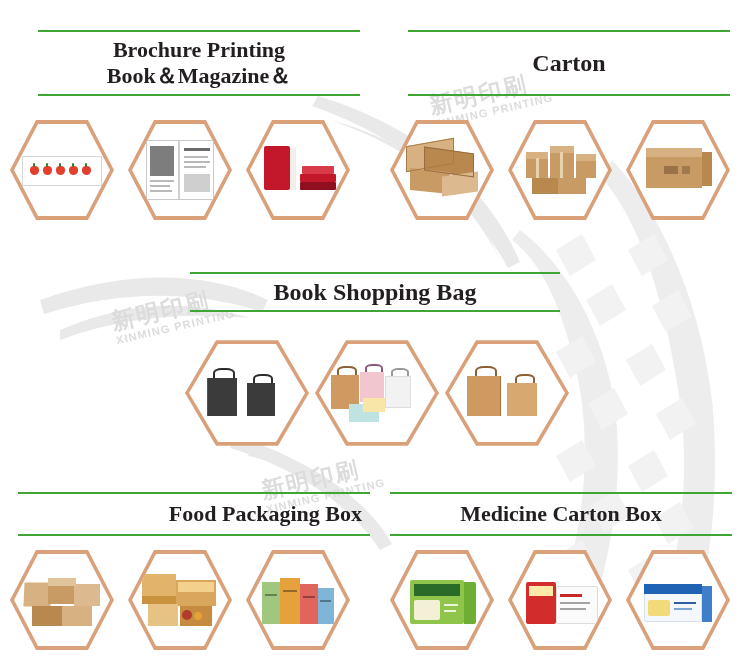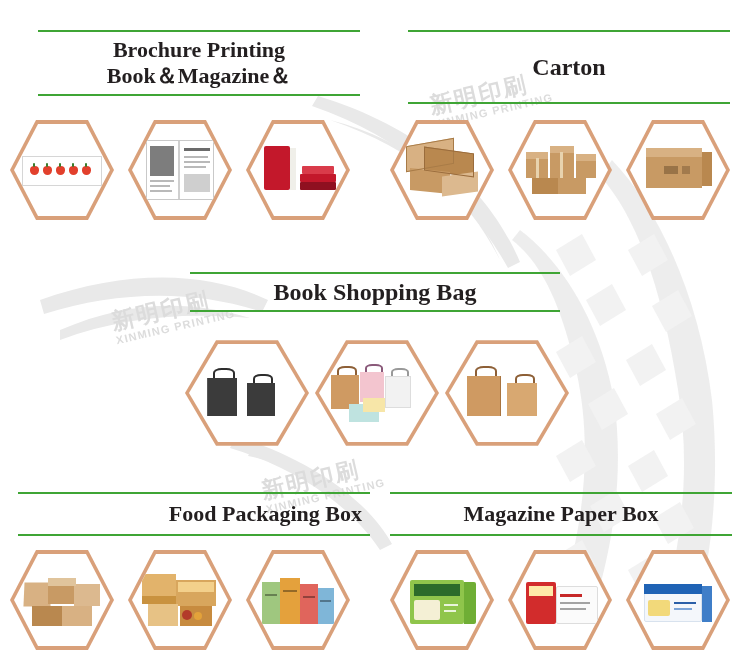--- a/index.html
+++ b/index.html
@@ -40,21 +40,21 @@
     display:flex;align-items:center;justify-content:center;
     text-align:center;
     color:#231f20;
     font-weight:bold;
     line-height:1.18;
     background:transparent;
   }
   .banner .txt{padding:0 8px;}
 
   #banner-book{left:38px;top:30px;width:322px;height:66px;font-size:22px;}
-  #banner-carton{left:408px;top:30px;width:322px;height:74px;font-size:24px;}
+  #banner-carton{left:408px;top:30px;width:322px;height:66px;font-size:24px;}
   #banner-bag{left:190px;top:272px;width:370px;height:40px;font-size:24px;}
   #banner-food{left:18px;top:492px;width:352px;height:44px;font-size:22px;justify-content:flex-end;}
   #banner-med{left:390px;top:492px;width:342px;height:44px;font-size:22px;}
 
   
   .hex{
     position:absolute;
     width:104px;height:104px;
     --clip: polygon(25% 2%, 75% 2%, 100% 50%, 75% 98%, 25% 98%, 0% 50%);
     clip-path:var(--clip);
@@ -331,21 +331,21 @@
         <div class="bx" style="left:68px;top:36px;width:16px;height:36px;background:#7fb6d8;"></div>
         <div class="tinytext" style="left:15px;top:42px;width:12px;"></div>
         <div class="tinytext" style="left:33px;top:38px;width:14px;"></div>
         <div class="tinytext" style="left:53px;top:44px;width:12px;"></div>
         <div class="tinytext" style="left:70px;top:48px;width:11px;"></div>
       </div>
     </div>
   </div>
 
   <div class="banner" id="banner-med">
-    <div class="txt">Magazine Paper Box</div>
+    <div class="txt">Medicine Carton Box</div>
   </div>
 
   <div class="hex" style="left:390px;top:548px;">
     <div class="inner">
       <div class="art">
         <div class="bx" style="left:16px;top:28px;width:54px;height:44px;background:#8fc54b;border-radius:2px;"></div>
         <div class="bx" style="left:70px;top:30px;width:12px;height:42px;background:#6fae35;border-radius:0 2px 2px 0;"></div>
         <div class="bx" style="left:20px;top:32px;width:46px;height:12px;background:#2b6b2a;"></div>
         <div class="bx" style="left:20px;top:48px;width:26px;height:20px;background:#f4f0d5;border-radius:2px;"></div>
         <div class="tinytext" style="left:50px;top:52px;width:14px;background:rgba(255,255,255,.8);"></div>

